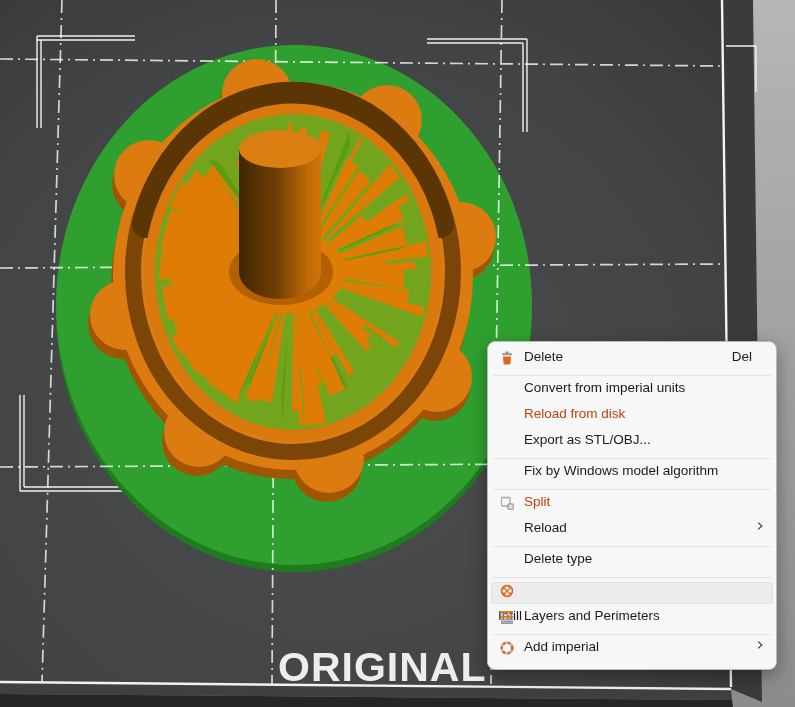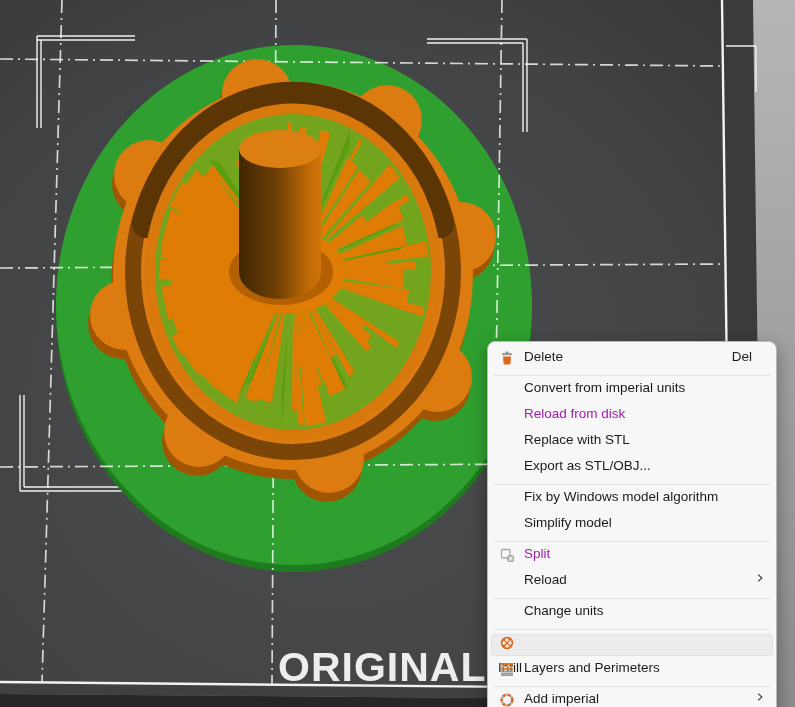--- a/index.html
+++ b/index.html
@@ -17,21 +17,21 @@
     box-shadow:0 6px 18px rgba(0,0,0,.35);
     padding:3px 0 4px 0;box-sizing:border-box;
     font-size:13.5px;color:#1b1b1b;
   }
   .menu .row{
     display:flex;align-items:flex-start;height:22px;
     margin:4px 3px;padding:0 7px;border-radius:4px;gap:9px;
   }
   .menu .row .ic{width:17px;height:17px;flex:0 0 17px;display:flex;align-items:center;justify-content:center;}
   .menu .row .lbl{white-space:nowrap;}
-  .menu .row.disabled .lbl{color:#a21caf;}
+  .menu .row.disabled .lbl{color:#c2410c;}
   .menu .row.highlighted{background:#ececec;box-shadow:inset 0 0 0 1px #e2e2e2;flex-direction:column;}
   .menu .sc{margin-left:auto;margin-right:14px;}
   .menu .chev{margin-left:auto;width:12px;height:12px;display:flex;align-items:center;}
   .menu .sep{height:1px;background:#e3e3e3;margin:4px 5px;}
 </style>
 </head>
 <body>
 
 <svg id="scene" width="795" height="707" viewBox="0 0 795 707">
   <defs>
@@ -232,34 +232,26 @@
     <div class="row">
       <span class="ic"></span>
       <span class="lbl">Convert from imperial units</span>
     </div>
     <div class="row disabled">
       <span class="ic"></span>
       <span class="lbl">Reload from disk</span>
     </div>
     <div class="row">
       <span class="ic"></span>
-      <span class="lbl">Replace with STL</span>
-    </div>
-    <div class="row">
-      <span class="ic"></span>
       <span class="lbl">Export as STL/OBJ...</span>
     </div>
     <div class="sep"></div>
     <div class="row">
       <span class="ic"></span>
       <span class="lbl">Fix by Windows model algorithm</span>
-    </div>
-    <div class="row">
-      <span class="ic"></span>
-      <span class="lbl">Simplify model</span>
     </div>
     <div class="sep"></div>
     <div class="row disabled">
       <span class="ic">
         <svg viewBox="0 0 16 16" width="16" height="16">
           <rect x="2.5" y="2.5" width="8.5" height="8.5" rx="1" fill="none" stroke="#a9a9a9" stroke-width="1.3"></rect>
           <rect x="8.7" y="8.7" width="5.8" height="5.8" rx="1" fill="#b9b9b9" stroke="#9a9a9a" stroke-width="0.8"></rect>
           <text x="10.2" y="13.3" font-size="5.5" font-weight="bold" fill="#ffffff">p</text>
         </svg>
       </span>
@@ -270,21 +262,21 @@
       <span class="lbl">Reload</span>
       <span class="chev">
         <svg viewBox="0 0 16 16" width="12" height="12">
           <path d="M5.5 3.5 L10.5 8 L5.5 12.5" fill="none" stroke="#333333" stroke-width="1.4"></path>
         </svg>
       </span>
     </div>
     <div class="sep"></div>
     <div class="row">
       <span class="ic"></span>
-      <span class="lbl">Change units</span>
+      <span class="lbl">Delete type</span>
     </div>
     <div class="sep"></div>
     <div class="row highlighted">
       <span class="ic">
         <svg viewBox="0 0 16 16" width="16" height="16">
           <defs>
             <clipPath id="icInf">
               <circle cx="8" cy="8" r="5.6"></circle>
             </clipPath>
           </defs>

